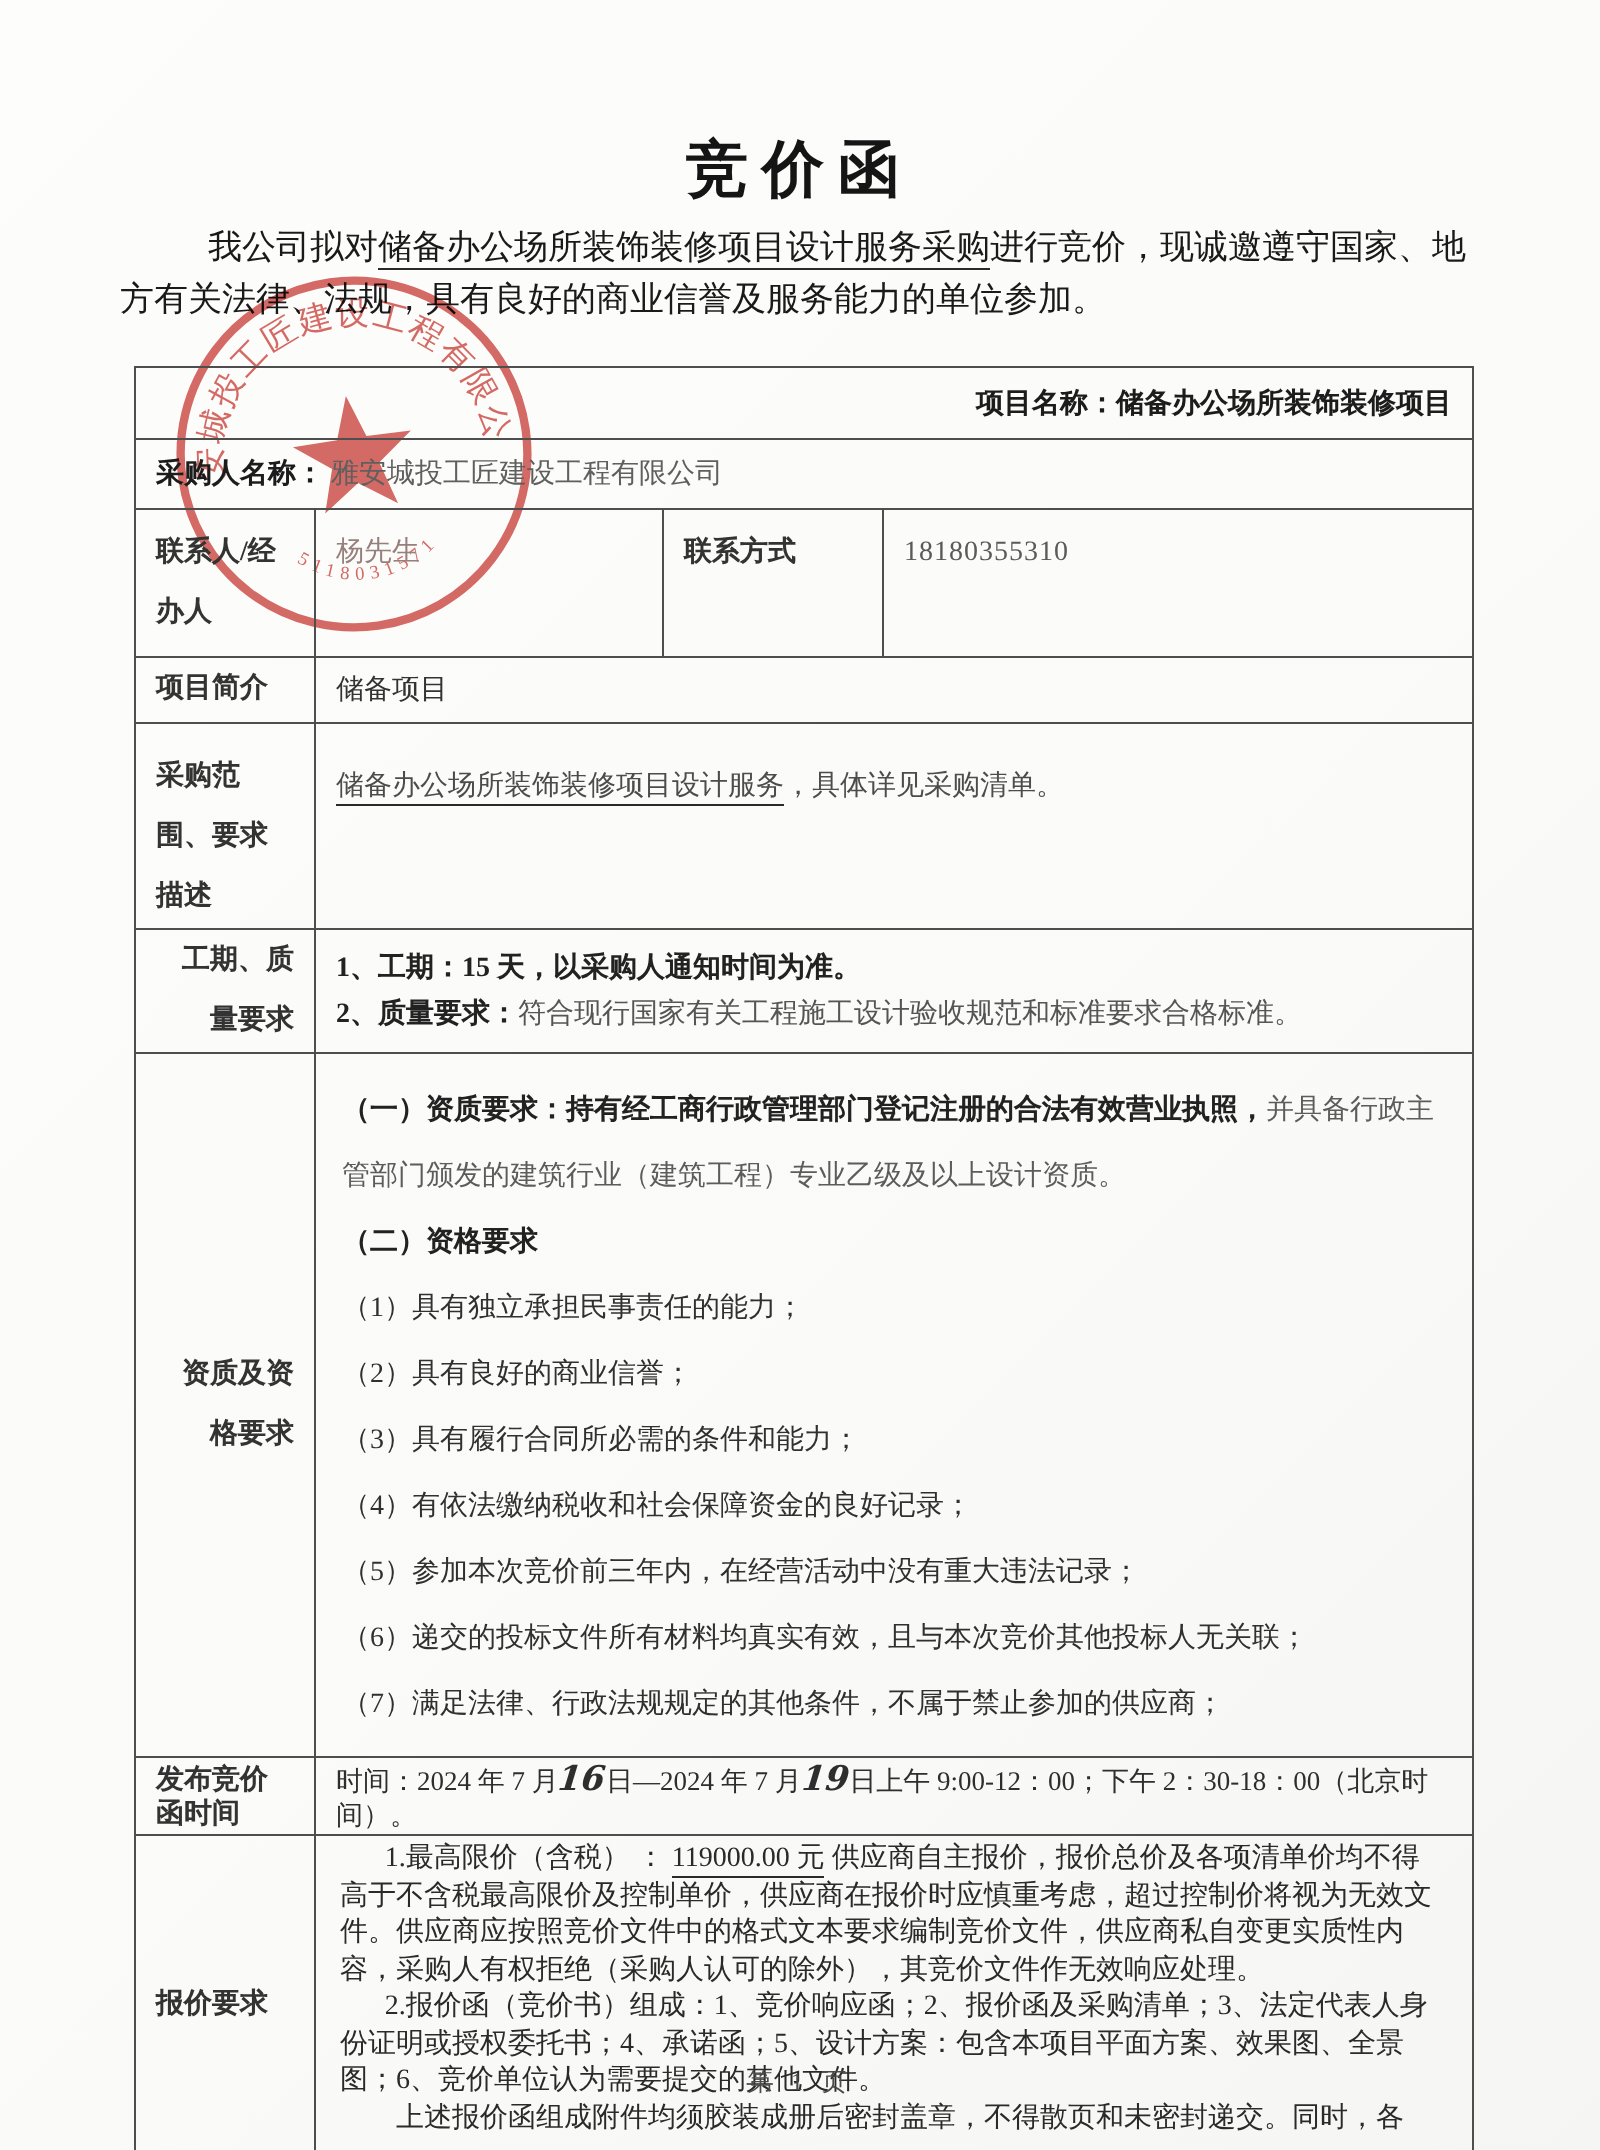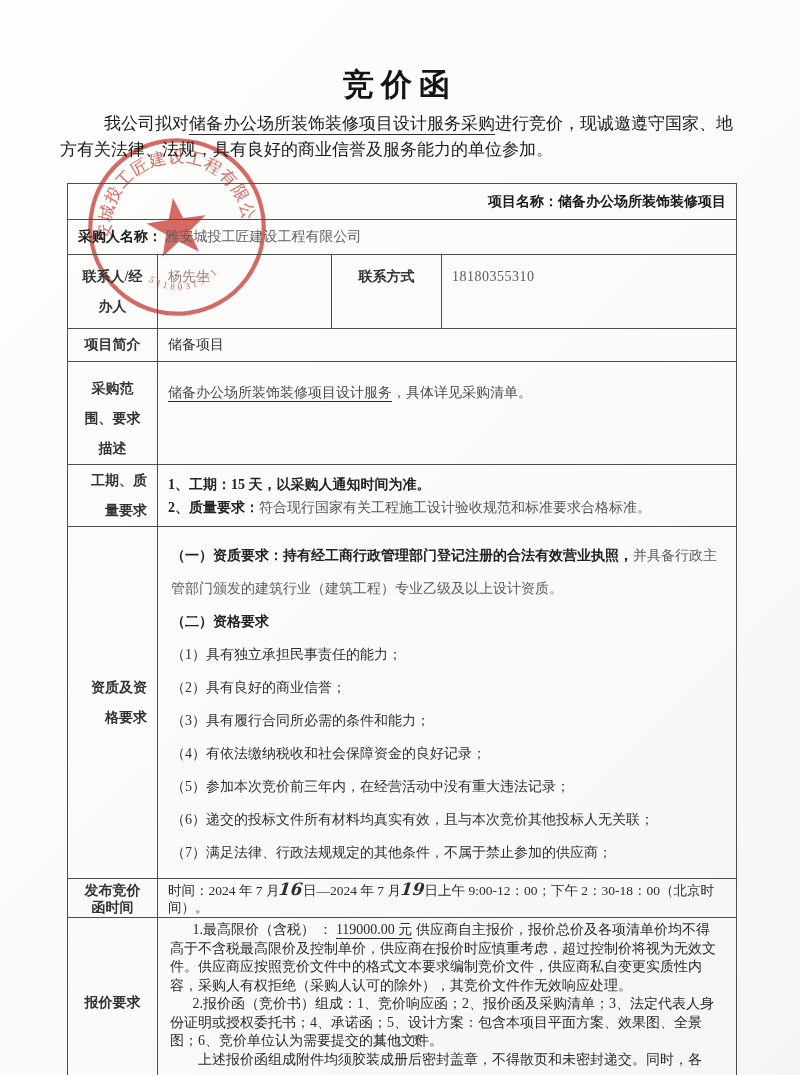--- a/index.html
+++ b/index.html
@@ -27,21 +27,21 @@
   
   .stamp{position:absolute;left:83px;top:133px;width:188px;height:188px;
          transform:rotate(-8deg);opacity:.82;mix-blend-mode:multiply;pointer-events:none;}
   .stamp text{font-family:"Liberation Serif","DejaVu Serif",serif;}
 
   
   table.doc{position:absolute;left:67px;top:183px;width:669px;border-collapse:collapse;table-layout:fixed;}
   table.doc td{border:1px solid #4e4e4e;padding:0 10px;vertical-align:middle;
                font-size:14px;color:#333;overflow:hidden;}
   .lbl{font-weight:700;color:#1c1c1c;}
-  .lbl-cell{font-weight:700;color:#1c1c1c;line-height:30px;padding-left:9px;text-align:center;}
+  .lbl-cell{font-weight:700;color:#1c1c1c;line-height:30px;padding-left:9px;}
   .soft{color:#5c5c5c;}
   .dark{color:#262626;}
 
   tr.r1 td{height:35px;text-align:right;} tr.r2 td{height:34px;} tr.r3 td{height:66px;}
   tr.r4 td{height:32px;} tr.r5 td{height:68px;} tr.r6 td{height:61px;}
   tr.r7 td{height:339px;} tr.r8 td{height:36px;} tr.r9 td{height:166px;}
 
   tr.r1 td{font-weight:700;color:#1c1c1c;}
   tr.r2 .val{color:#5f5f5f;}
   tr.r3 td{vertical-align:top;padding-top:7px;line-height:30px;}

